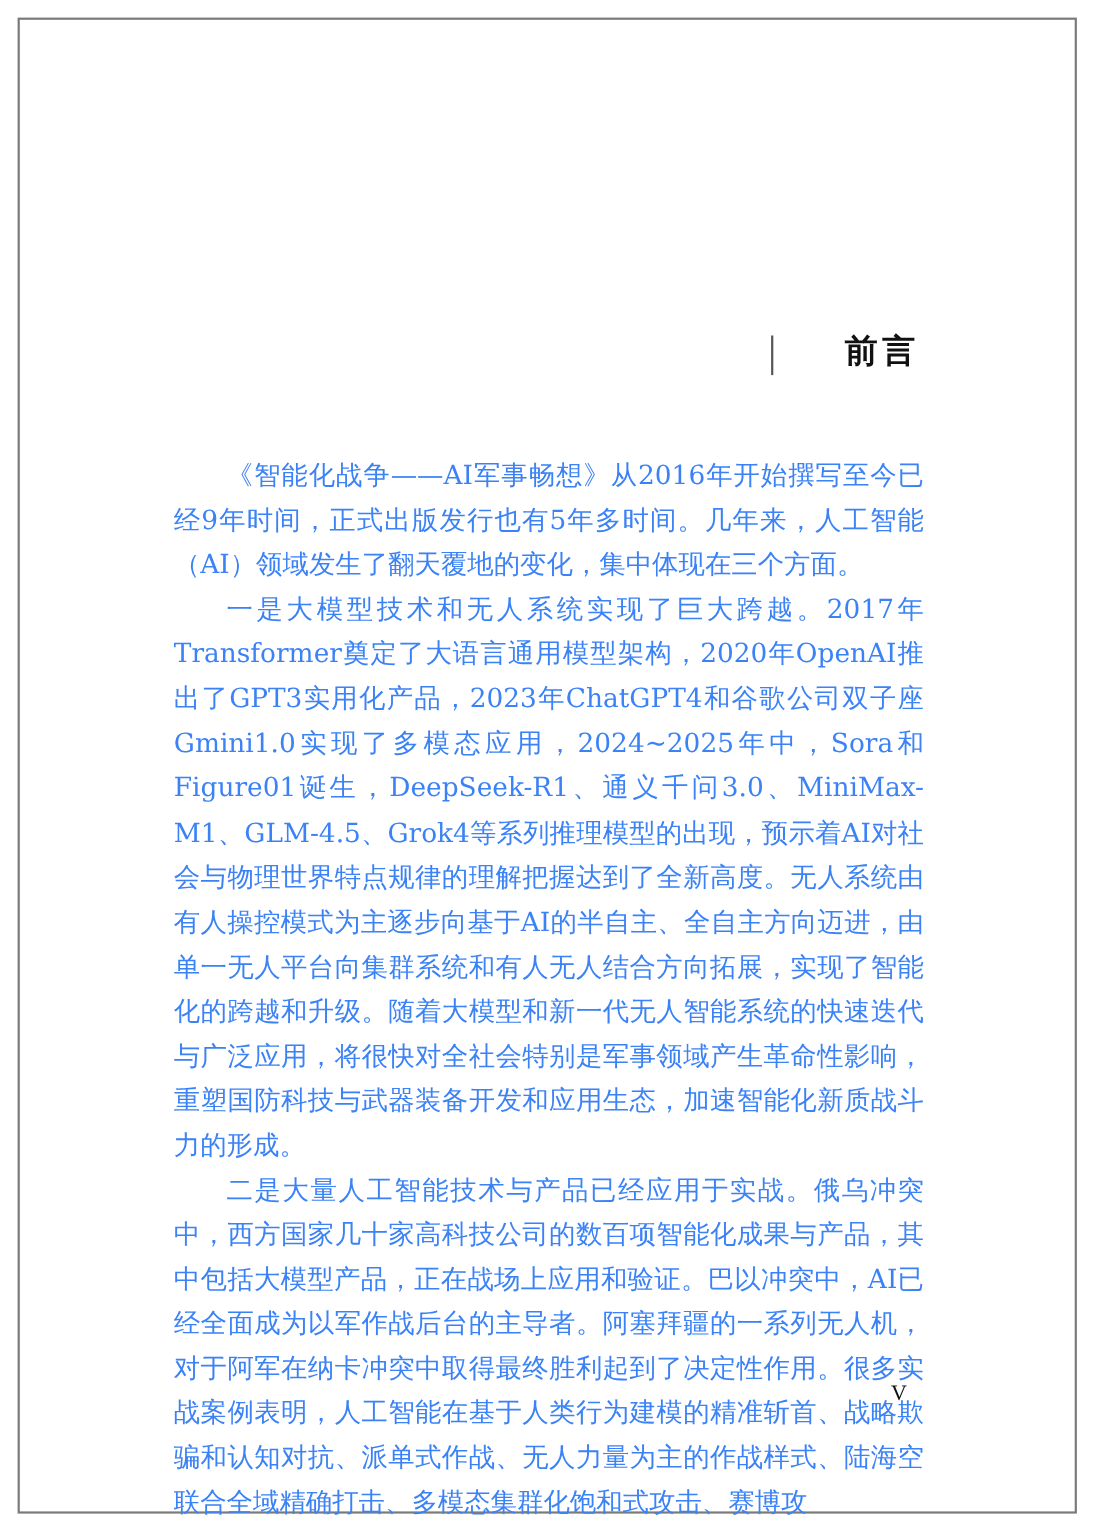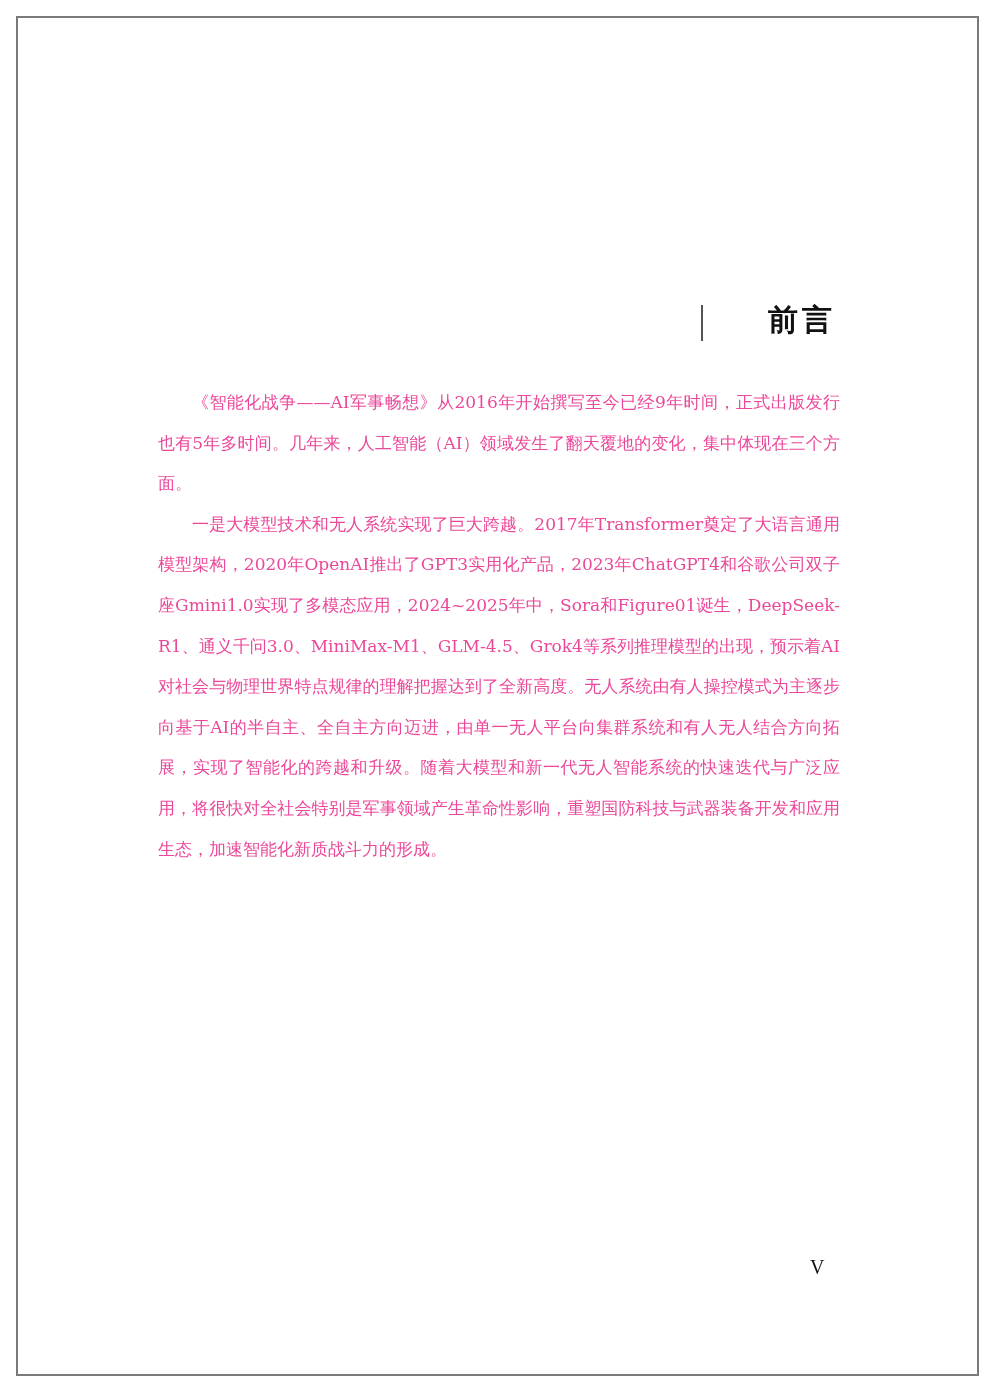--- a/index.html
+++ b/index.html
@@ -40,27 +40,27 @@
     font-weight: bold;
     letter-spacing: 4px;
     line-height: 44px;
     color: #111;
     white-space: nowrap;
     font-family: Liberation Mono, monospace;
   }
   .body-text {
     position: absolute;
     left: 158px;
-    top: 382px;
+    top: 412px;
     width: 682px;
-    font-size: 17px;
+    font-size: 24px;
     line-height: 40.6px;
     text-align: justify;
     text-justify: inter-character;
-    color: #ec4899;
+    color: #3b82f6;
   }
   .para {
     margin: 0;
     text-indent: 2em;
   }
   .page-number {
     position: absolute;
     left: 810px;
     top: 1252px;
     font-size: 20px;
@@ -73,15 +73,16 @@
 <body>
 
 <div class="page-frame"></div>
 
 <div class="title-bar"></div>
 <div class="title">前言</div>
 
 <div class="body-text">
   <p class="para">《智能化战争——AI军事畅想》从2016年开始撰写至今已经9年时间，正式出版发行也有5年多时间。几年来，人工智能（AI）领域发生了翻天覆地的变化，集中体现在三个方面。</p>
   <p class="para">一是大模型技术和无人系统实现了巨大跨越。2017年Transformer奠定了大语言通用模型架构，2020年OpenAI推出了GPT3实用化产品，2023年ChatGPT4和谷歌公司双子座Gmini1.0实现了多模态应用，2024~2025年中，Sora和Figure01诞生，DeepSeek-R1、通义千问3.0、MiniMax-M1、GLM-4.5、Grok4等系列推理模型的出现，预示着AI对社会与物理世界特点规律的理解把握达到了全新高度。无人系统由有人操控模式为主逐步向基于AI的半自主、全自主方向迈进，由单一无人平台向集群系统和有人无人结合方向拓展，实现了智能化的跨越和升级。随着大模型和新一代无人智能系统的快速迭代与广泛应用，将很快对全社会特别是军事领域产生革命性影响，重塑国防科技与武器装备开发和应用生态，加速智能化新质战斗力的形成。</p>
+  <p class="para">二是大量人工智能技术与产品已经应用于实战。俄乌冲突中，西方国家几十家高科技公司的数百项智能化成果与产品，其中包括大模型产品，正在战场上应用和验证。巴以冲突中，AI已经全面成为以军作战后台的主导者。阿塞拜疆的一系列无人机，对于阿军在纳卡冲突中取得最终胜利起到了决定性作用。很多实战案例表明，人工智能在基于人类行为建模的精准斩首、战略欺骗和认知对抗、派单式作战、无人力量为主的作战样式、陆海空联合全域精确打击、多模态集群化饱和式攻击、赛博攻</p>
 </div>
 
 <div class="page-number">V</div>
 
 </body></html>

